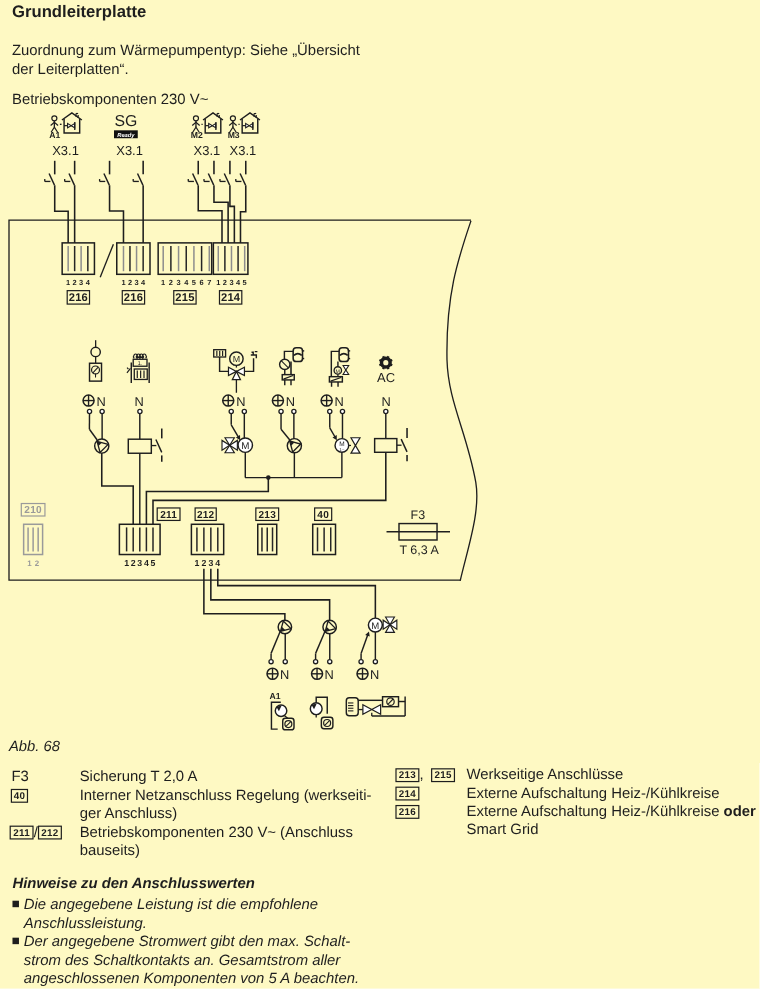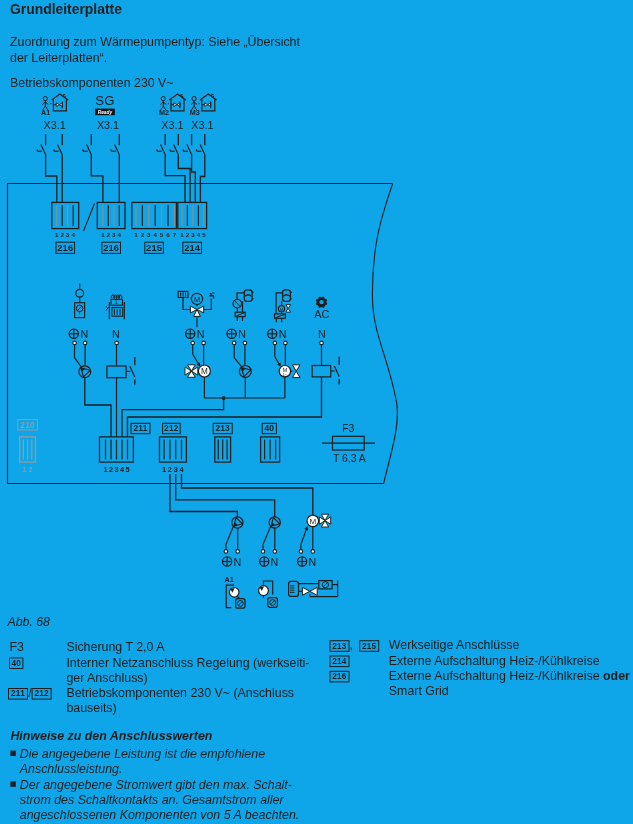--- a/index.html
+++ b/index.html
@@ -1,15 +1,15 @@
 <!DOCTYPE html>
 <html><head><meta charset="utf-8">
 <style>
 html,body{margin:0;padding:0;background:#fff;}
-#page{position:relative;width:633px;height:824px;background:#0ea5e9;overflow:hidden;}
+#page{position:relative;width:633px;height:824px;background:#fef9c3;overflow:hidden;}
 svg{position:absolute;left:0;top:0;}
 </style></head>
 <body>
 <div id="page">
 <svg width="633" height="824" viewBox="0 0 633 824">
 <text x="10" y="14.3" font-family="Liberation Sans, sans-serif" font-size="13.9" font-weight="bold" font-style="normal" text-anchor="start" fill="#1e1e1e">Grundleiterplatte</text>
 <text x="10" y="46.1" font-family="Liberation Sans, sans-serif" font-size="12.4" font-weight="normal" font-style="normal" text-anchor="start" fill="#1e1e1e">Zuordnung zum Wärmepumpentyp: Siehe „Übersicht</text>
 <text x="10" y="61.6" font-family="Liberation Sans, sans-serif" font-size="12.4" font-weight="normal" font-style="normal" text-anchor="start" fill="#1e1e1e">der Leiterplatten“.</text>
 <text x="10" y="86.8" font-family="Liberation Sans, sans-serif" font-size="12.4" font-weight="normal" font-style="normal" text-anchor="start" fill="#1e1e1e">Betriebskomponenten 230 V~</text>
 <circle cx="45.3" cy="98.6" r="2.1" fill="none" stroke="#1e1e1e" stroke-width="1.0"></circle>

